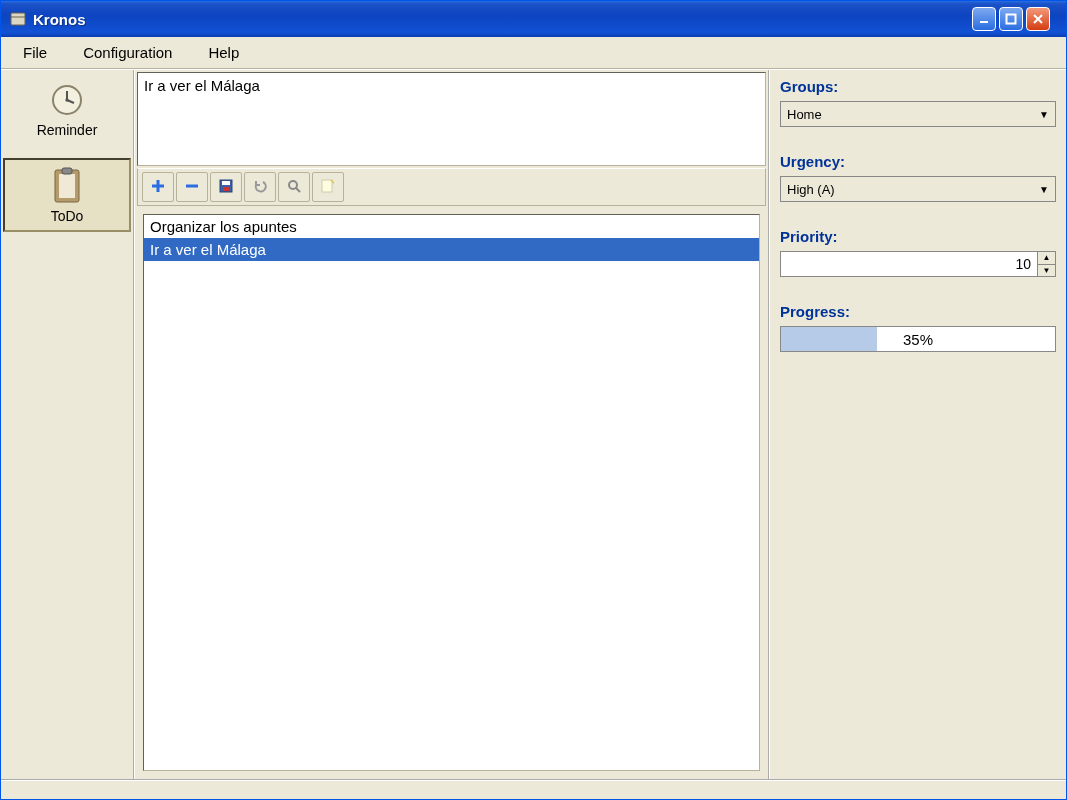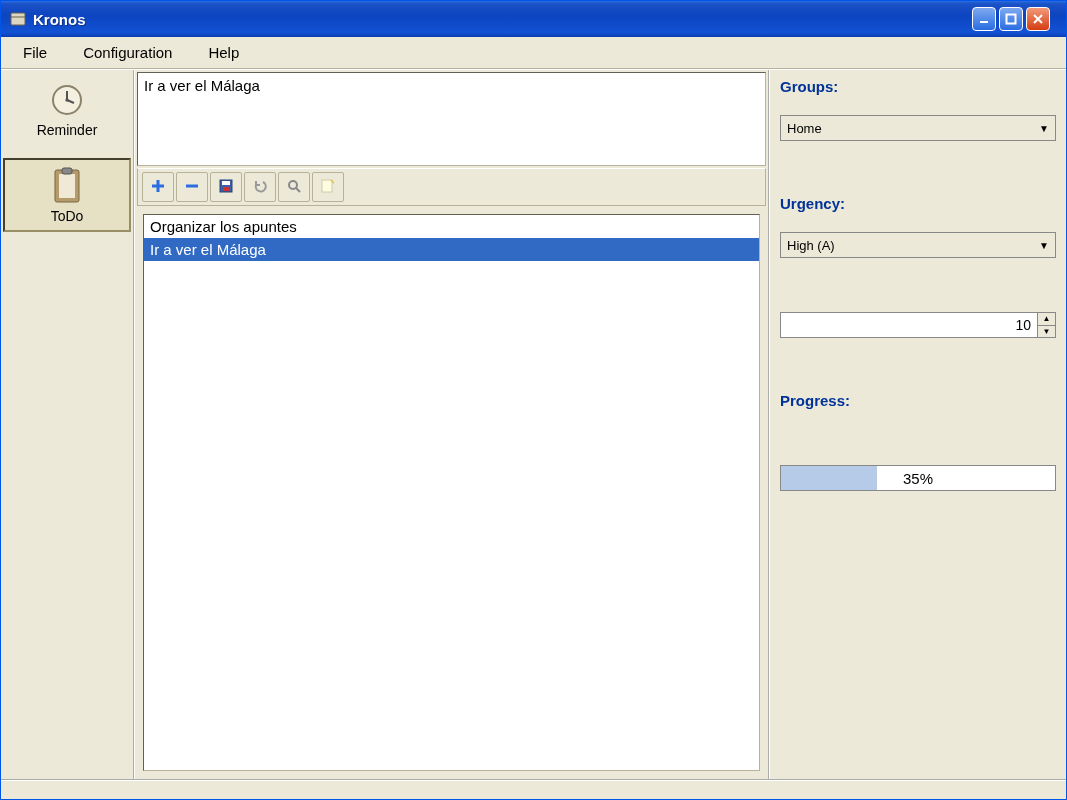--- a/index.html
+++ b/index.html
@@ -62,21 +62,21 @@
 .list {
   flex: 1; background: #fff; border: 1px inset #b7b29c; margin: 8px; overflow: auto;
 }
 .list-row {
   padding: 3px 6px; font-size: 15px; cursor: pointer; border-bottom: 0;
 }
 .list-row.selected { background: #316ac5; color: #fff; }
 
 .props {
   width: 298px; background: #ece9d8; border-left: 2px groove #fff;
-  padding: 8px 10px; display: flex; flex-direction: column; gap: 20px;
+  padding: 8px 10px; display: flex; flex-direction: column; gap: 6px;
 }
 .prop-label { color: #003399; font-weight: bold; font-size: 15px; }
 .select {
   width: 100%; height: 26px; background: #ece9d8; border: 1px solid #888;
   display: flex; align-items: center; justify-content: space-between; padding: 0 6px 0 6px;
   font-size: 15px; cursor: pointer;
 }
 .select .arrow { font-size: 10px; }
 .spinner {
   width: 100%; height: 26px; border: 1px solid #888; background: #fff;
@@ -87,21 +87,21 @@
 }
 .spinner .arrows {
   width: 18px; display: flex; flex-direction: column; border-left: 1px solid #888; background: #ece9d8;
 }
 .spinner .arrows div {
   flex: 1; display: flex; align-items: center; justify-content: center; font-size: 8px; cursor: pointer;
   border-bottom: 1px solid #888;
 }
 .spinner .arrows div:last-child { border-bottom: none; }
 .progress {
-  width: 100%; height: 26px; border: 1px solid #888; background: #fff; position: relative; margin-top: 36px;
+  width: 100%; height: 26px; border: 1px solid #888; background: #fff; position: relative;
 }
 .progress .bar { height: 100%; background: #b6cbe8; }
 .progress .pct {
   position: absolute; inset: 0; display: flex; align-items: center; justify-content: center;
   font-size: 15px;
 }
 
 .statusbar { height: 20px; background: #ece9d8; border-top: 2px groove #fff; }
 .gap { height: 14px; }
 </style>
@@ -235,20 +235,21 @@
       </div>
       <div class="gap"></div>
 
       <div class="prop-label">Urgency:</div>
       <div class="select">
         <span>High (A)</span>
         <span class="arrow">▼</span>
       </div>
       <div class="gap"></div>
 
+      <div class="prop-label">Priority:</div>
       <div class="spinner">
         <input type="text" value="10" style="">
         <div class="arrows">
           <div>▲</div>
           <div>▼</div>
         </div>
       </div>
       <div class="gap"></div>
 
       <div class="prop-label">Progress:</div>

